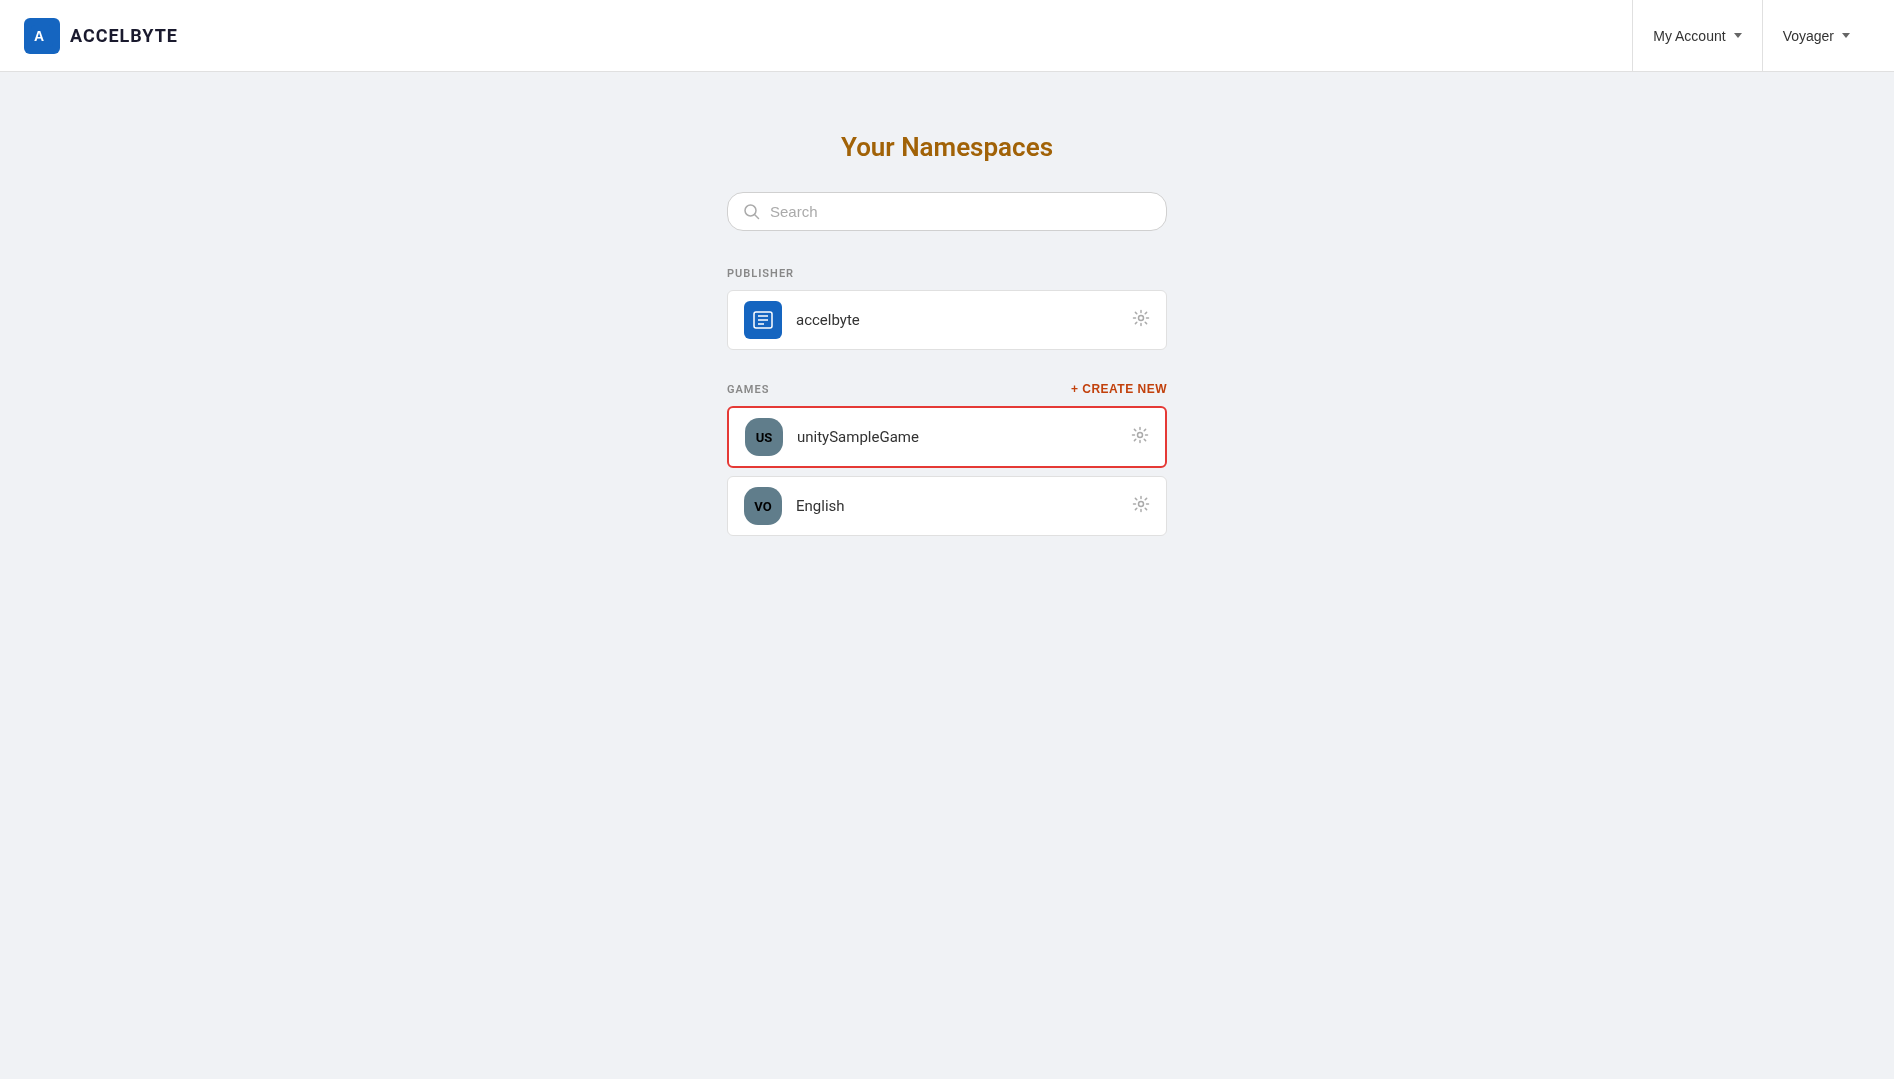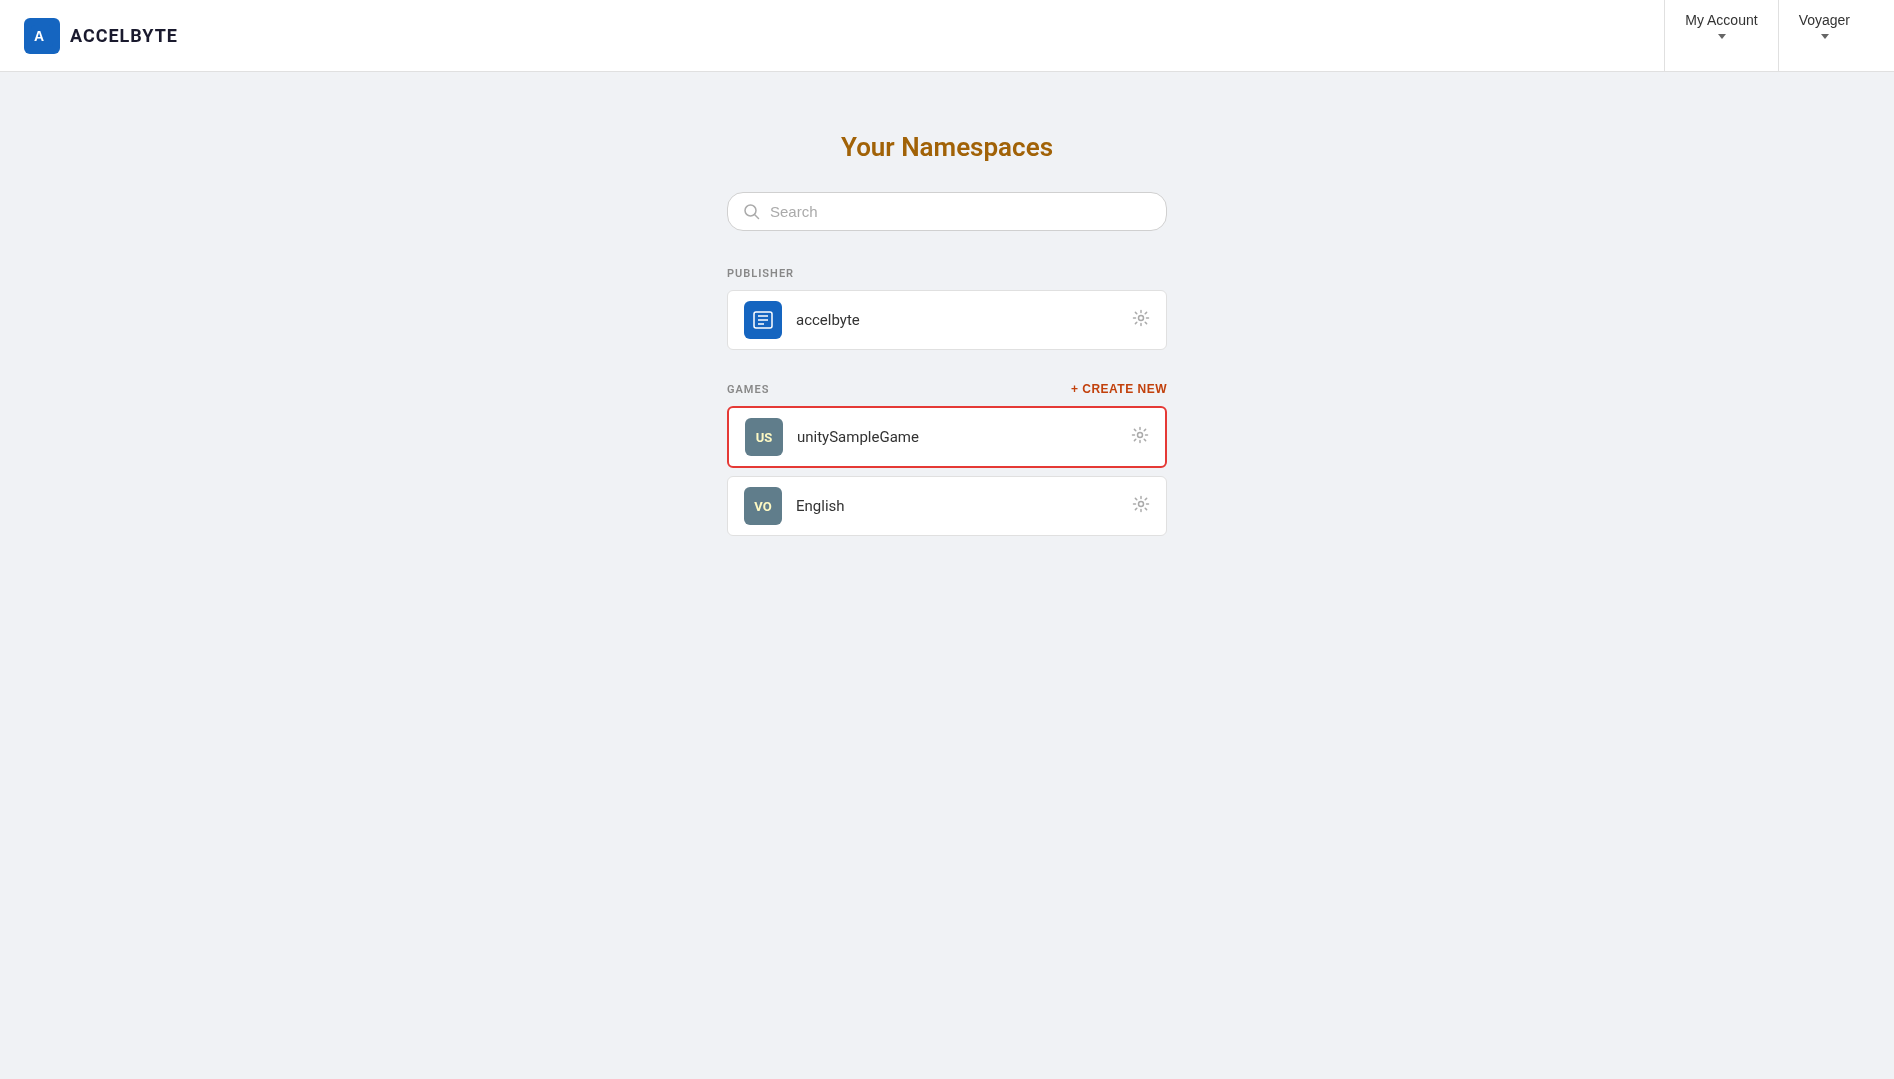--- a/index.html
+++ b/index.html
@@ -68,21 +68,20 @@
       align-items: center;
       gap: 6px;
       padding: 12px 20px;
       height: 72px;
       background: none;
       border: none;
       cursor: pointer;
       font-size: 14px;
       color: #333;
       border-left: 1px solid #e0e0e0;
-      flex-direction: column;
     }
 
     .header-btn:first-child {
       border-left: 1px solid #e0e0e0;
     }
 
     .chevron-down {
       display: inline-block;
       width: 0;
       height: 0;
@@ -189,27 +188,27 @@
       transition: border-color 0.2s;
     }
 
     .namespace-item.selected {
       border: 2px solid #e53935;
     }
 
     .namespace-avatar {
       width: 38px;
       height: 38px;
-      border-radius: 6px;
+      border-radius: 14px;
       display: flex;
       align-items: center;
       justify-content: center;
       font-size: 13px;
       font-weight: 700;
-      color: #fef9c3;
+      color: #000000;
       flex-shrink: 0;
       margin-right: 14px;
     }
 
     .avatar-grey {
       background-color: #607d8b;
     }
 
     .namespace-name {
       flex: 1;

